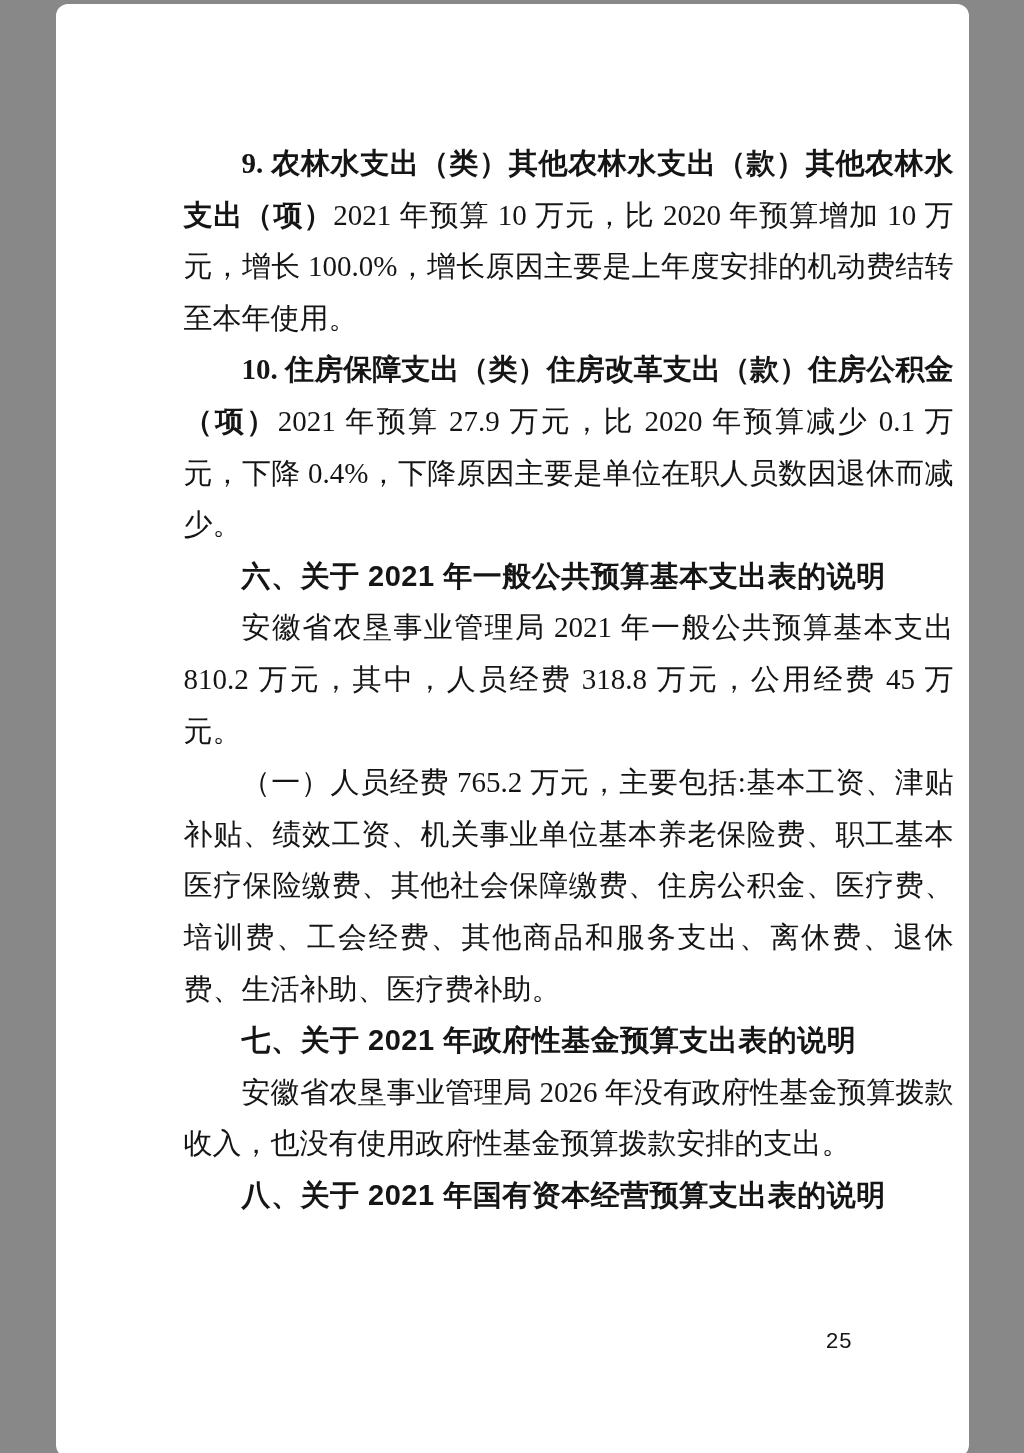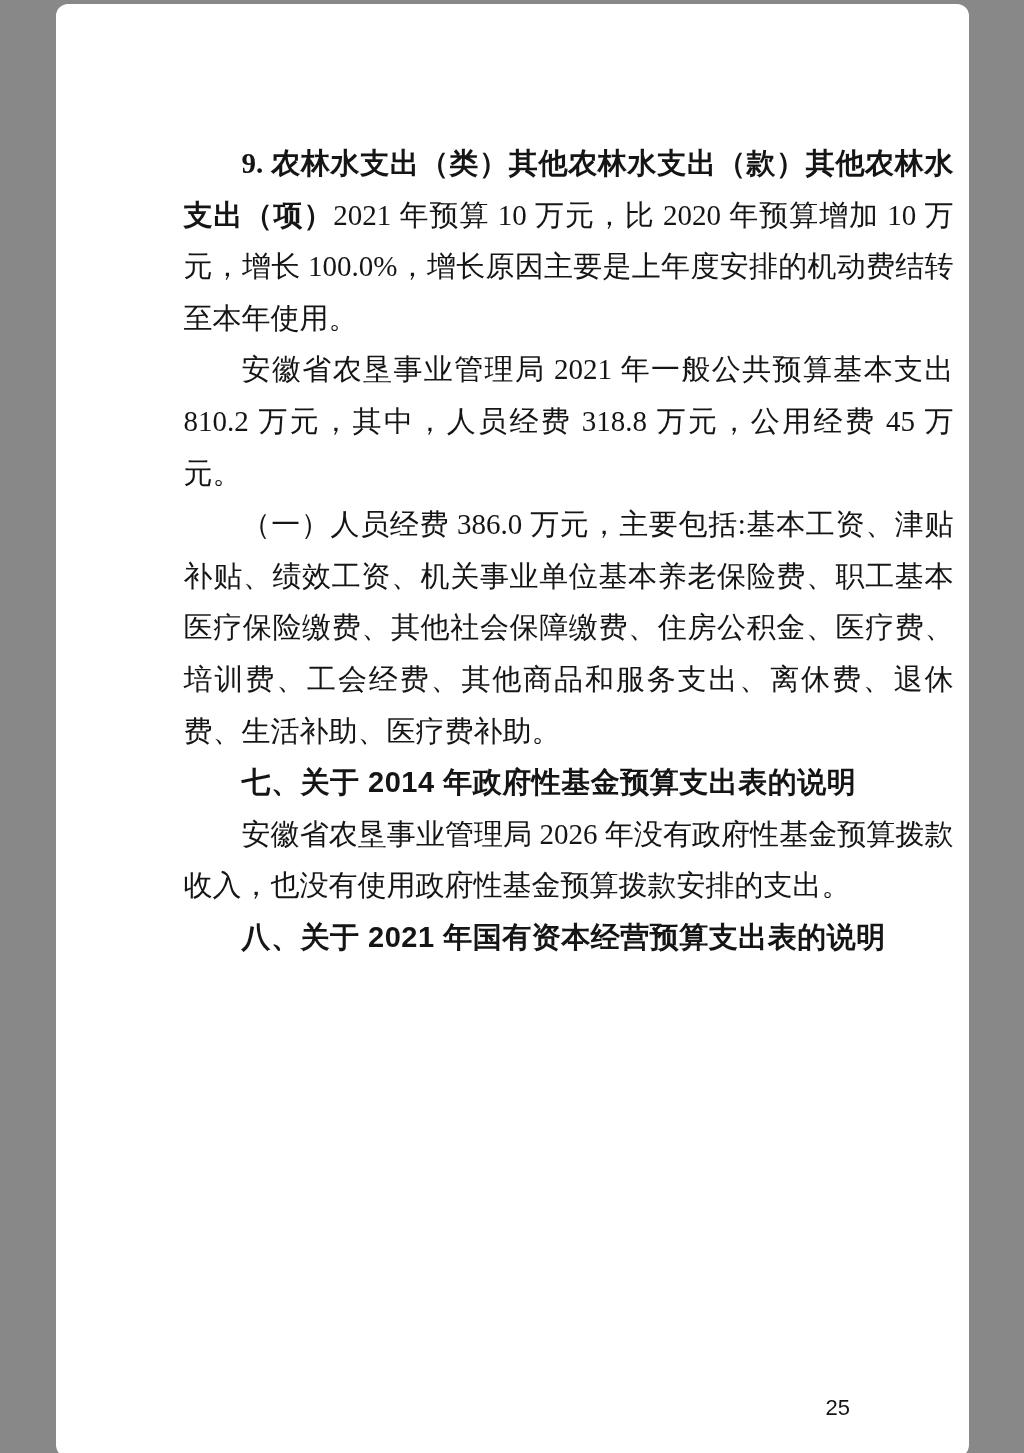--- a/index.html
+++ b/index.html
@@ -37,43 +37,45 @@
     text-indent: 58px;
     font-family: "Liberation Sans", sans-serif;
     font-weight: bold;
     font-size: 29px;
     line-height: 51.6px;
     letter-spacing: 0.5px;
   }
   .pageno {
     position: absolute;
     left: 770px;
-    top: 1391px;
+    top: 1326px;
     font-size: 22px;
     line-height: 26px;
-    font-family: Liberation Sans, sans-serif;
+    font-family: Liberation Mono, monospace;
   }
 </style>
 </head>
 <body>
 
 <div class="page">
   <div class="content">
 
     <p class="para"><span class="lead">9. 农林水支出（类）其他农林水支出（款）其他农林水支出（项）</span><span>2021 年预算 10 万元，比 2020 年预算增加 10 万元，增长 100.0%，增长原因主要是上年度安排的机动费结转至本年使用。</span></p>
 
+    <p class="para"><span class="lead">10. 住房保障支出（类）住房改革支出（款）住房公积金（项）</span><span>2021 年预算 27.9 万元，比 2020 年预算减少 0.1 万元，下降 0.4%，下降原因主要是单位在职人员数因退休而减少。</span></p>
 
 
+    <h2 class="sec">六、关于 2021 年一般公共预算基本支出表的说明</h2>
 
     <p class="para">安徽省农垦事业管理局 2021 年一般公共预算基本支出 810.2 万元，其中，人员经费 318.8 万元，公用经费 45 万元。</p>
 
-    <p class="para">（一）人员经费 386.0 万元，主要包括:基本工资、津贴补贴、绩效工资、机关事业单位基本养老保险费、职工基本医疗保险缴费、其他社会保障缴费、住房公积金、医疗费、培训费、工会经费、其他商品和服务支出、离休费、退休费、生活补助、医疗费补助。</p>
+    <p class="para">（一）人员经费 765.2 万元，主要包括:基本工资、津贴补贴、绩效工资、机关事业单位基本养老保险费、职工基本医疗保险缴费、其他社会保障缴费、住房公积金、医疗费、培训费、工会经费、其他商品和服务支出、离休费、退休费、生活补助、医疗费补助。</p>
 
 
-    <h2 class="sec">七、关于 2014 年政府性基金预算支出表的说明</h2>
+    <h2 class="sec">七、关于 2021 年政府性基金预算支出表的说明</h2>
 
     <p class="para">安徽省农垦事业管理局 2026 年没有政府性基金预算拨款收入，也没有使用政府性基金预算拨款安排的支出。</p>
 
     <h2 class="sec">八、关于 2021 年国有资本经营预算支出表的说明</h2>
 
   </div>
 
   <div class="pageno">25</div>
 </div>
 

